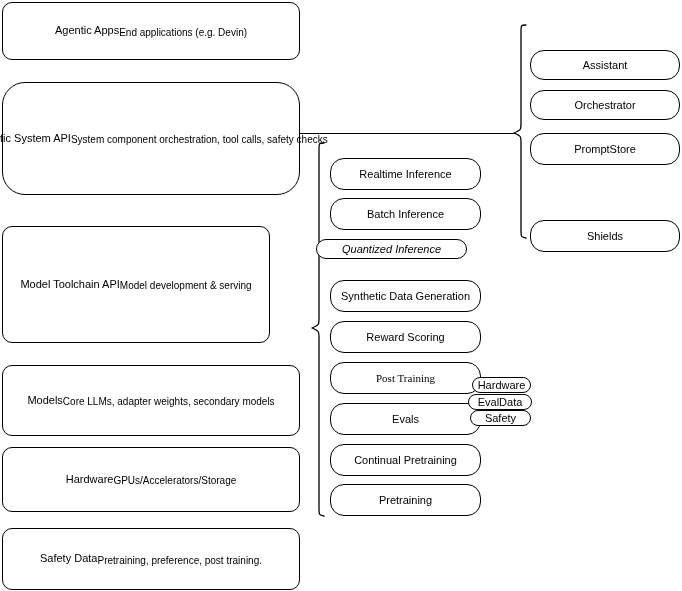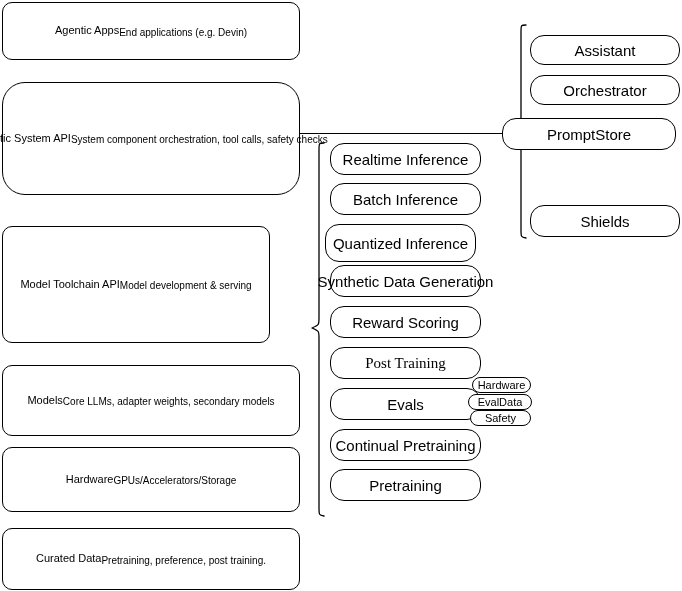--- a/index.html
+++ b/index.html
@@ -48,23 +48,24 @@
   
   .chip {
     position: absolute;
     box-sizing: border-box;
     border: 1.3px solid #000000;
     border-radius: 14px;
     background: #ffffff;
     display: flex;
     align-items: center;
     justify-content: center;
-    font-size: 15px;
+    font-size: 11px;
     white-space: nowrap;
     z-index: 3;
+    margin-top: 15px;
   }
 
   
   .pill {
     position: absolute;
     box-sizing: border-box;
     border: 1.3px solid #000000;
     border-radius: 999px;
     background: #ffffff;
     display: flex;
@@ -120,41 +121,41 @@
     <div class="title">Models</div>
     <div class="sub">Core LLMs, adapter weights, secondary models</div>
   </div>
 
   <div class="box" style="left:2px; top:447px; width:298px; height:65px;">
     <div class="title">Hardware</div>
     <div class="sub">GPUs/Accelerators/Storage</div>
   </div>
 
   <div class="box" style="left:2px; top:528px; width:298px; height:62px;">
-    <div class="title">Curated Data</div>
+    <div class="title">Safety Data</div>
     <div class="sub">Pretraining, preference, post training.</div>
   </div>
 
   <div class="hline" style="left:300px; top:133px; width:215px;"></div>
 
   <svg class="brace" style="left:310px; top:140px;" width="16" height="380" viewBox="0 0 16 380">
     <path d="M 14 3
              C 9 3, 9 3, 9 10
              L 9 178
              C 9 185, 9 185, 2 188
              C 9 191, 9 191, 9 198
              L 9 368
              C 9 375, 9 375, 14 376"></path>
   </svg>
 
   <div class="chip" style="left:330px; top:143px; width:151px; height:32px;">Realtime Inference</div>
 
   <div class="chip" style="left:330px; top:183px; width:151px; height:32px;">Batch Inference</div>
 
-  <div class="chip" style="left:325px; top:224px; width:151px; height:38px;">Quantized Inference</div>
+  <div class="chip" style="left:316px; top:224px; width:151px; height:20px;font-style:italic;">Quantized Inference</div>
 
   <div class="chip" style="left:330px; top:265px; width:151px; height:32px;">Synthetic Data Generation</div>
 
   <div class="chip" style="left:330px; top:306px; width:151px; height:32px;">Reward Scoring</div>
 
   <div class="chip" style="left:330px; top:347px; width:151px; height:32px;font-family:Liberation Serif, serif;">Post Training</div>
 
   <div class="chip" style="left:330px; top:388px; width:151px; height:32px;">Evals</div>
 
   <div class="chip" style="left:330px; top:429px; width:151px; height:32px;">Continual Pretraining</div>
@@ -174,18 +175,18 @@
              C 9 108, 9 108, 2 111
              C 9 114, 9 114, 9 121
              L 9 208
              C 9 215, 9 215, 14 216"></path>
   </svg>
 
   <div class="chip" style="left:530px; top:35px; width:150px; height:30px;">Assistant</div>
 
   <div class="chip" style="left:530px; top:75px; width:150px; height:30px;">Orchestrator</div>
 
-  <div class="chip" style="left:502px; top:118px; width:174px; height:32px;text-align:center;">PromptStore</div>
+  <div class="chip" style="left:530px; top:118px; width:150px; height:32px;text-align:center;">PromptStore</div>
 
 
   <div class="chip" style="left:530px; top:205px; width:150px; height:32px;">Shields</div>
 
 </div>
 
 </body></html>

